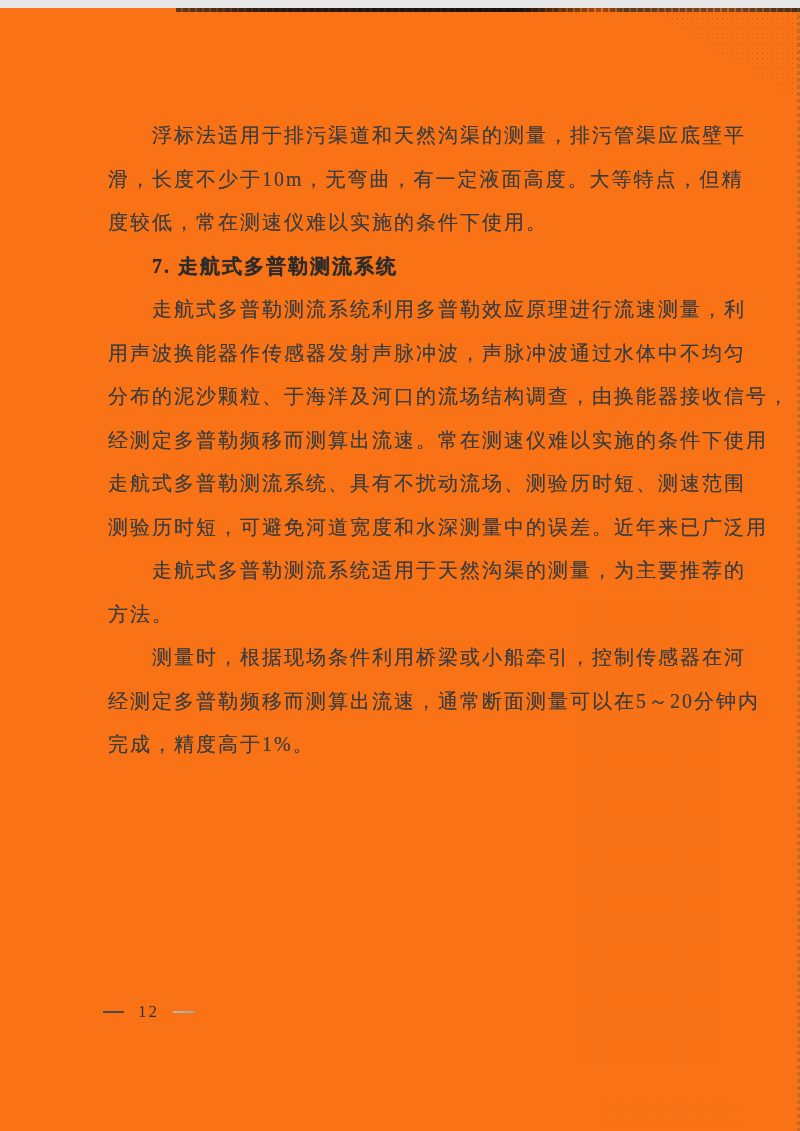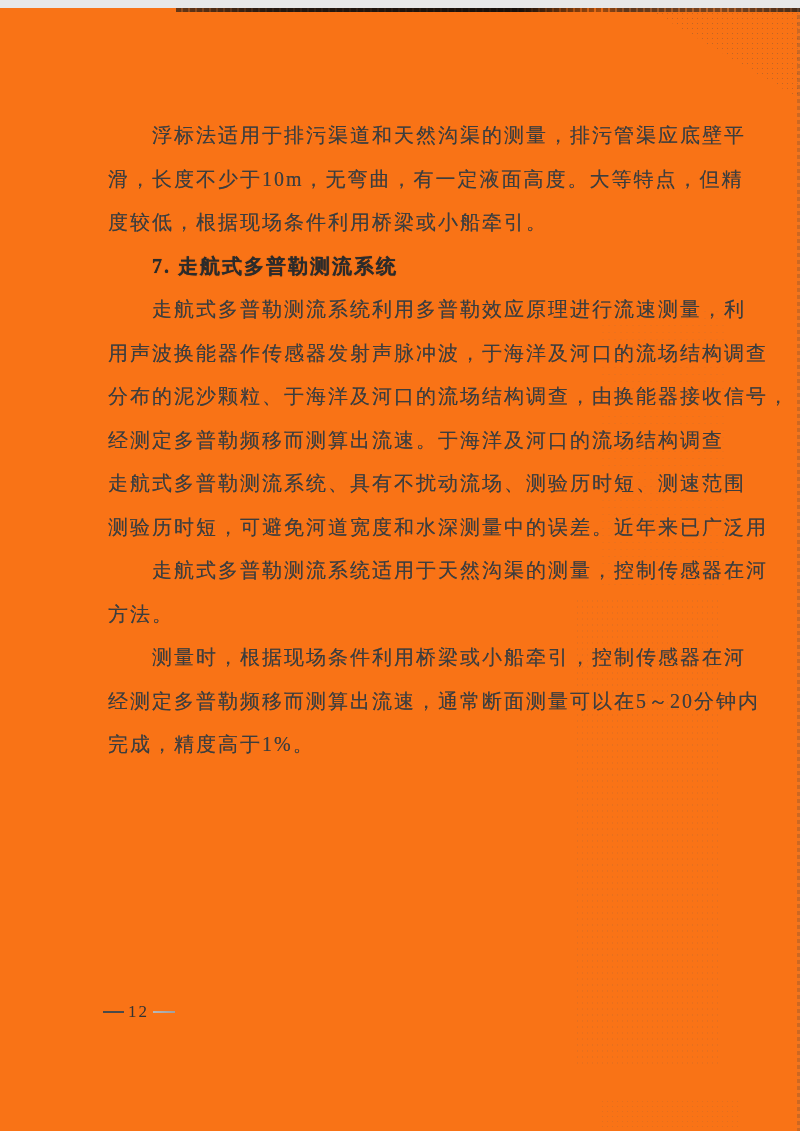--- a/index.html
+++ b/index.html
@@ -113,21 +113,21 @@
     text-shadow: 0 0 0.8px rgba(40,40,40,0.9);
   }
 
   
   .footer {
     position: absolute;
     top: 994px;
     left: 103px;
     display: flex;
     align-items: center;
-    gap: 4px;
+    gap: 14px;
     font-size: 17px;
     color: #3a3a3a;
   }
   .footer .dash-left {
     display: inline-block;
     width: 21px;
     height: 2px;
     background: #4a4a4a;
   }
   .footer .dash-right {
@@ -150,29 +150,29 @@
   <div class="scan-band-top"></div>
   <div class="scan-speckle-topright"></div>
   <div class="scan-speckle-right-upper"></div>
   <div class="scan-speckle-right-lower"></div>
   <div class="scan-speckle-bottomright"></div>
   <div class="scan-edge-right"></div>
 
   <div class="content" id="content">
       <div class="text-line indent">浮标法适用于排污渠道和天然沟渠的测量，排污管渠应底壁平</div>
       <div class="text-line">滑，长度不少于10m，无弯曲，有一定液面高度。大等特点，但精</div>
-      <div class="text-line">度较低，根据现场条件利用桥梁或小船牵引。</div>
+      <div class="text-line">度较低，常在测速仪难以实施的条件下使用。</div>
       <div class="text-line indent heading">7. 走航式多普勒测流系统</div>
       <div class="text-line indent">走航式多普勒测流系统利用多普勒效应原理进行流速测量，利</div>
-      <div class="text-line">用声波换能器作传感器发射声脉冲波，于海洋及河口的流场结构调查</div>
+      <div class="text-line">用声波换能器作传感器发射声脉冲波，声脉冲波通过水体中不均匀</div>
       <div class="text-line">分布的泥沙颗粒、于海洋及河口的流场结构调查，由换能器接收信号，</div>
-      <div class="text-line">经测定多普勒频移而测算出流速。于海洋及河口的流场结构调查</div>
+      <div class="text-line">经测定多普勒频移而测算出流速。常在测速仪难以实施的条件下使用</div>
       <div class="text-line">走航式多普勒测流系统、具有不扰动流场、测验历时短、测速范围</div>
       <div class="text-line">测验历时短，可避免河道宽度和水深测量中的误差。近年来已广泛用</div>
-      <div class="text-line indent">走航式多普勒测流系统适用于天然沟渠的测量，控制传感器在河</div>
+      <div class="text-line indent">走航式多普勒测流系统适用于天然沟渠的测量，为主要推荐的</div>
       <div class="text-line">方法。</div>
       <div class="text-line indent">测量时，根据现场条件利用桥梁或小船牵引，控制传感器在河</div>
       <div class="text-line">经测定多普勒频移而测算出流速，通常断面测量可以在5～20分钟内</div>
       <div class="text-line">完成，精度高于1%。</div>
     </div>
 
   <div class="footer">
     <span class="dash-left"></span>
     <span class="pagenum">12</span>
     <span class="dash-right"></span>

